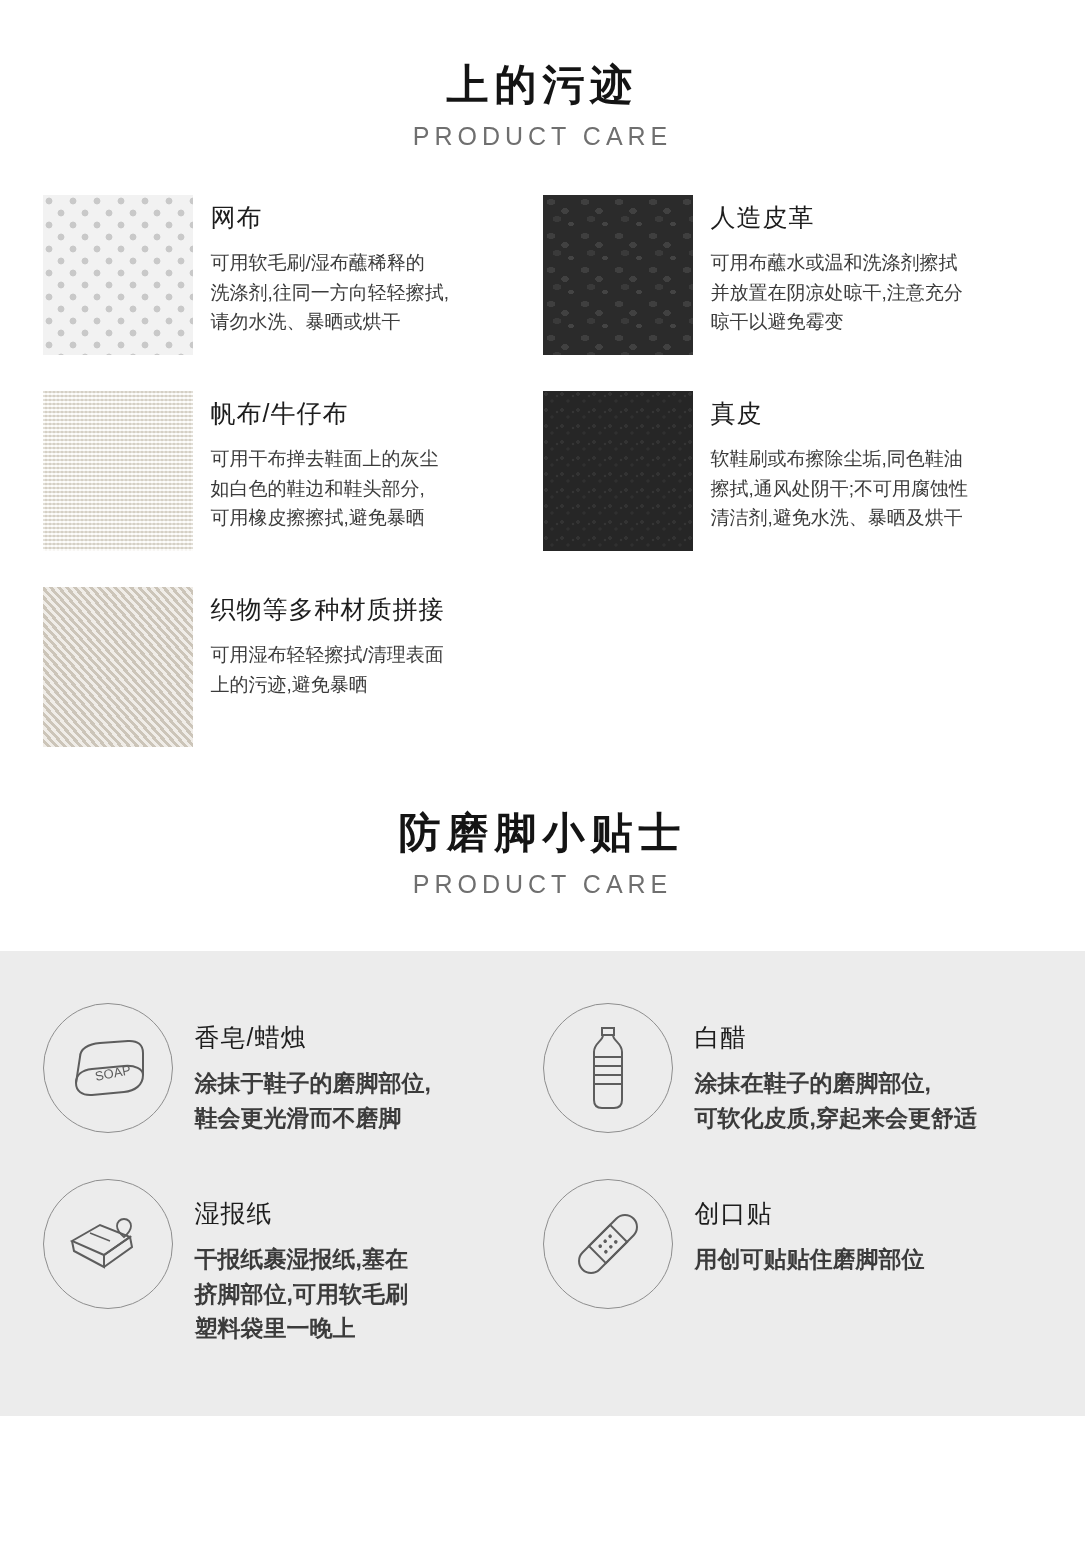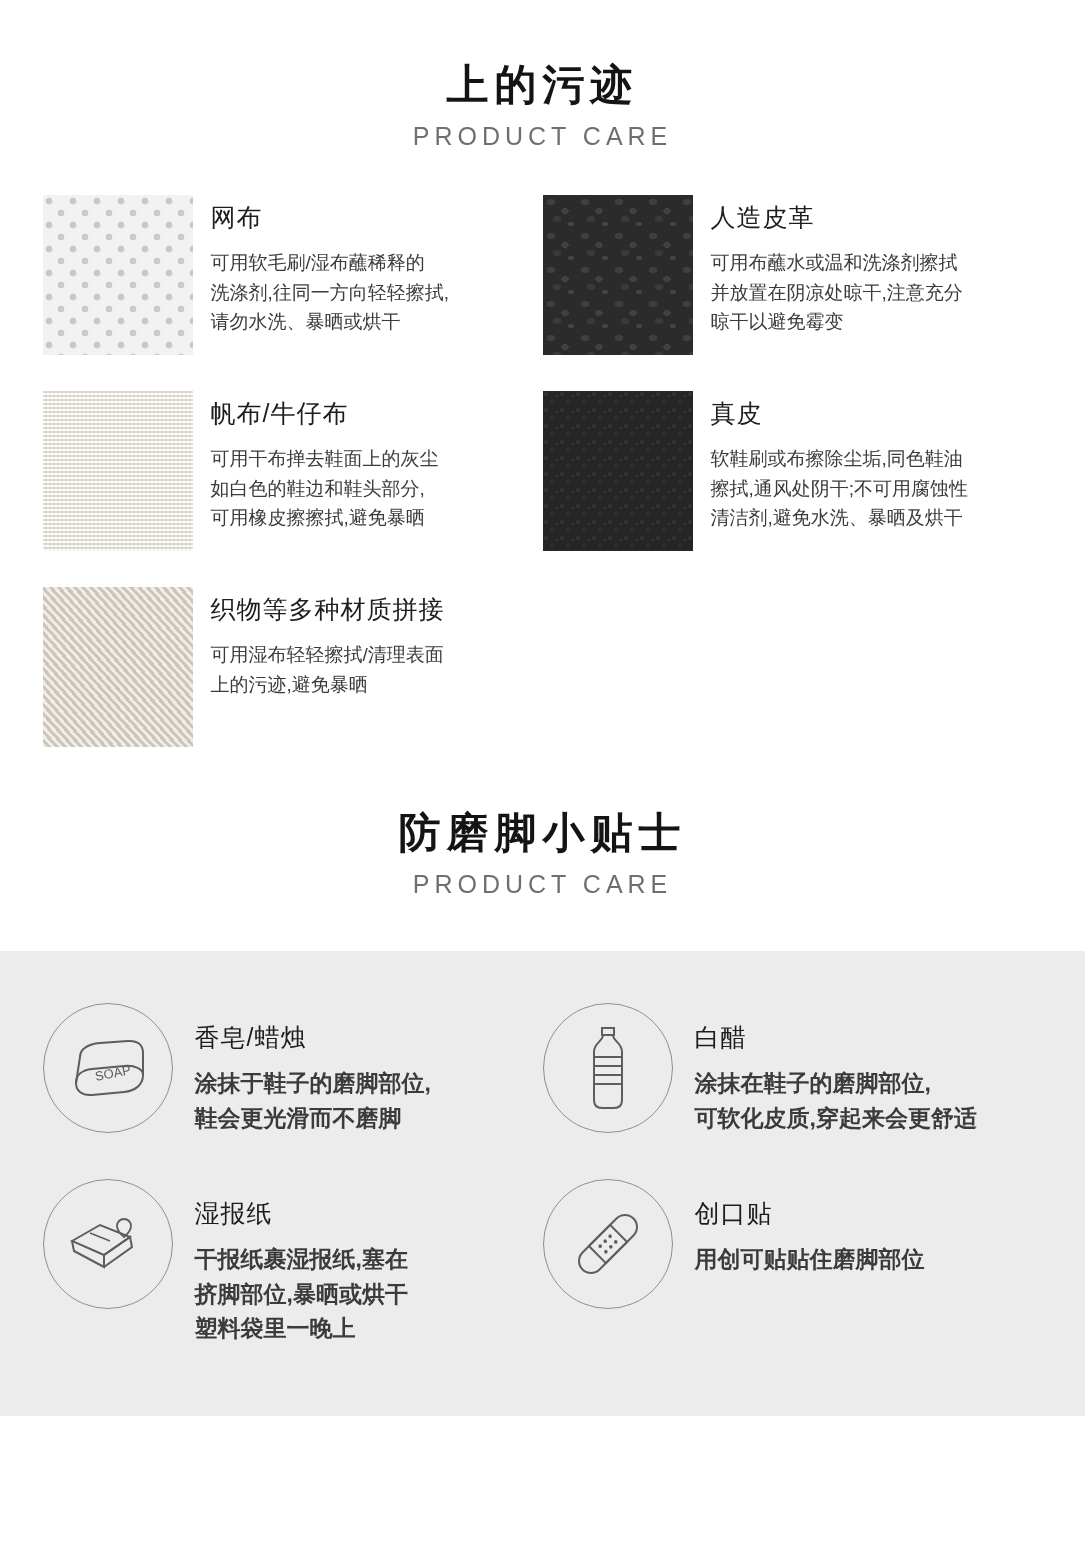--- a/index.html
+++ b/index.html
@@ -286,21 +286,21 @@
           <path d="M6 30 L34 14 L64 26 L38 44 Z"></path>
           <path d="M6 30 L8 40 L38 56 L38 44"></path>
           <path d="M38 44 L64 26 L66 36 L38 56"></path>
           <path d="M58 8 c4 0 7 3 7 7 c0 5 -7 11 -7 11 c0 0 -7 -6 -7 -11 c0 -4 3 -7 7 -7 z" stroke-width="1.8"></path>
           <path d="M24 22 L44 30" stroke-width="1.4"></path>
         </svg>
       </div>
       <div class="tip-text">
         <div class="tip-name">湿报纸</div>
         <div class="tip-desc">干报纸裹湿报纸,塞在
-挤脚部位,暴晒或烘干
+挤脚部位,可用软毛刷
 塑料袋里一晚上</div>
       </div>
     </div>
 
     <div class="tip-item">
       <div class="tip-circle">
         <svg width="84" height="84" viewBox="0 0 84 84" fill="none" stroke="#5d5d5d" stroke-width="2">
           <g transform="rotate(-45 42 42)">
             <rect x="6" y="30" width="72" height="24" rx="12"></rect>
             <rect x="27" y="30" width="30" height="24"></rect>

